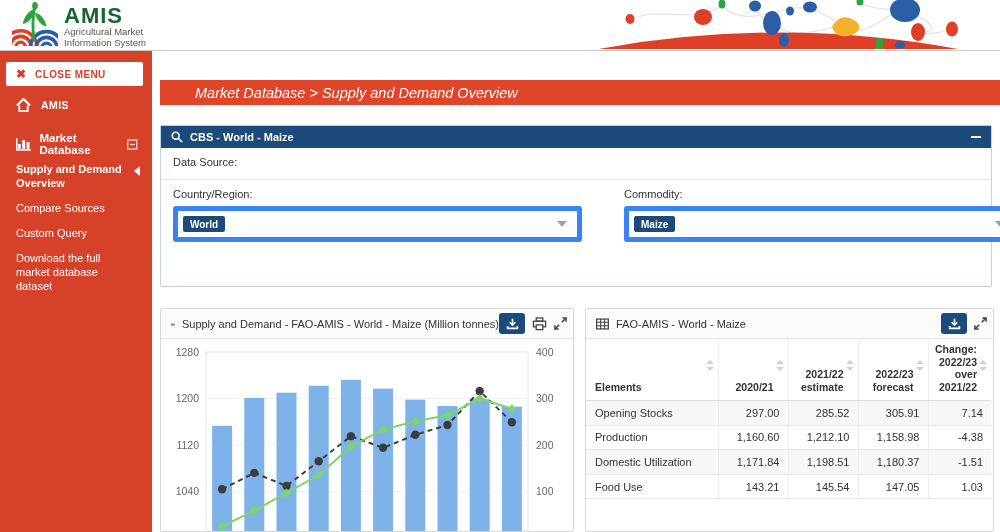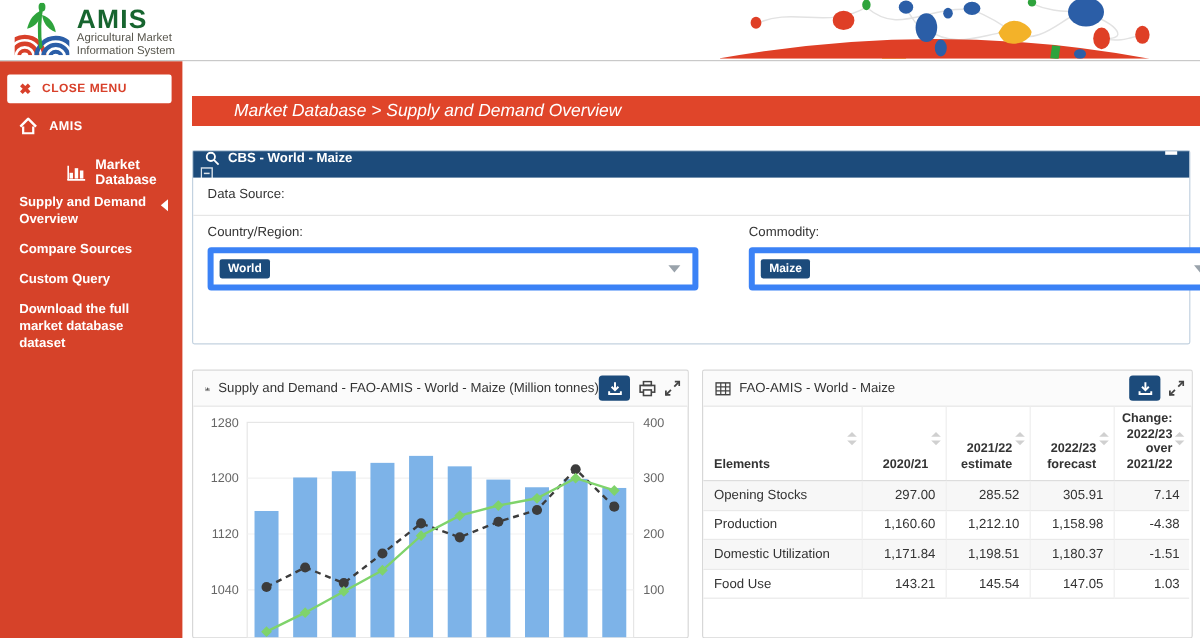--- a/index.html
+++ b/index.html
@@ -15,36 +15,36 @@
   .deco{position:absolute;right:0;top:0;}
   
   .sidebar{position:absolute;left:0;top:50px;width:152px;height:482px;background:#d64229;z-index:4;}
   .close-menu{position:absolute;left:6px;top:12px;width:137px;height:24px;background:#fff;border:none;
               border-radius:2px;display:flex;align-items:center;cursor:pointer;padding:0 0 0 10px;}
   .close-menu .x-icon{color:#d8402a;font-size:12px;font-weight:bold;margin-right:9px;}
   .close-menu .cm-label{color:#d8402a;font-size:10px;font-weight:bold;letter-spacing:.4px;}
   .side-item{display:flex;align-items:center;color:#fff;cursor:pointer;}
   .side-home{position:absolute;left:16px;top:48px;}
   .side-home .label{font-size:10.5px;font-weight:bold;margin-left:10px;letter-spacing:.4px;}
-  .side-section{position:absolute;left:16px;top:82px;width:122px;margin-left:40px;}
+  .side-section{position:absolute;left:16px;top:82px;width:122px;}
   .side-section .label{font-size:11.5px;font-weight:bold;margin-left:8px;}
   .side-section .collapse{margin-left:auto;}
   .submenu{position:absolute;left:16px;top:112px;width:124px;display:flex;flex-direction:column;}
-  .submenu-item{position:relative;color:#fff;font-size:11px;line-height:14px;margin-bottom:11px;cursor:pointer;padding-right:12px;font-weight:bold;}
+  .submenu-item{position:relative;color:#fff;font-size:11px;line-height:14px;margin-bottom:11px;cursor:pointer;padding-right:12px;}
   .submenu-item.active{font-weight:bold;}
   .active-caret{position:absolute;right:0;top:4px;width:0;height:0;
                 border-top:5px solid transparent;border-bottom:5px solid transparent;border-right:6px solid #fff;}
   
   .main{position:absolute;left:152px;top:50px;right:0;bottom:0;background:#fff;}
   .breadcrumb{position:absolute;left:8px;right:0;top:30px;height:25px;background:#e0452a;color:#ffffff;
               font-size:14.5px;display:flex;align-items:center;padding-left:35px;font-style:italic;}
   
   .panel{position:absolute;background:#fff;border:1px solid #c3d2e0;border-radius:2px;}
   .filter-panel{left:8px;width:830px;top:75px;height:160px;}
-  .filter-head{height:22px;background:#1c4b7b;color:#fff;display:flex;padding:0 10px;}
+  .filter-head{height:22px;background:#1c4b7b;color:#fff;display:flex;align-items:center;padding:0 10px;}
   .filter-head .title{font-size:11px;font-weight:bold;margin-left:7px;}
   .filter-head .minus{margin-left:auto;width:10px;height:2.5px;background:#fff;cursor:pointer;}
   .filter-body{position:relative;padding:8px 12px;}
   .small-label{font-size:11px;color:#333;}
   .src-row{display:flex;gap:9px;margin-top:7px;}
   .src-btn{display:flex;align-items:center;gap:6px;background:#fff;border:1px solid #d2d2d2;border-radius:3px;
            height:27px;padding:0 10px;cursor:pointer;font-size:10.5px;color:#333;}
   .src-badge{background:#1c4b7b;color:#fff;font-size:10px;font-weight:bold;padding:2.5px 7px;border-radius:2px;}
   .filter-divider{border:none;border-top:1px solid #e6e6e6;margin:11px -12px 8px -12px;}
   .sel-row{display:flex;gap:42px;}

